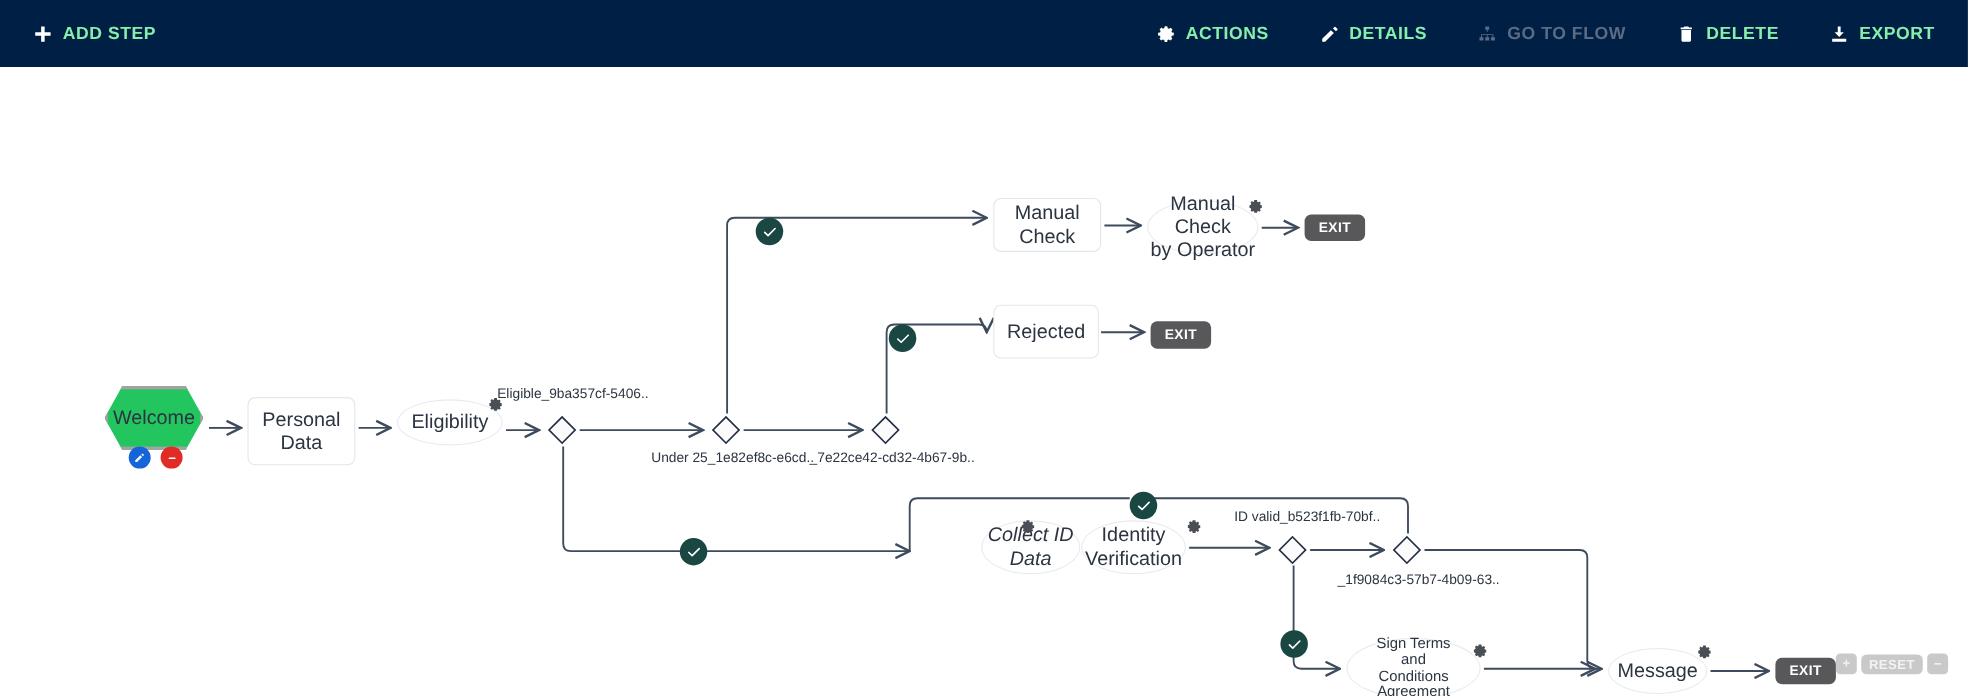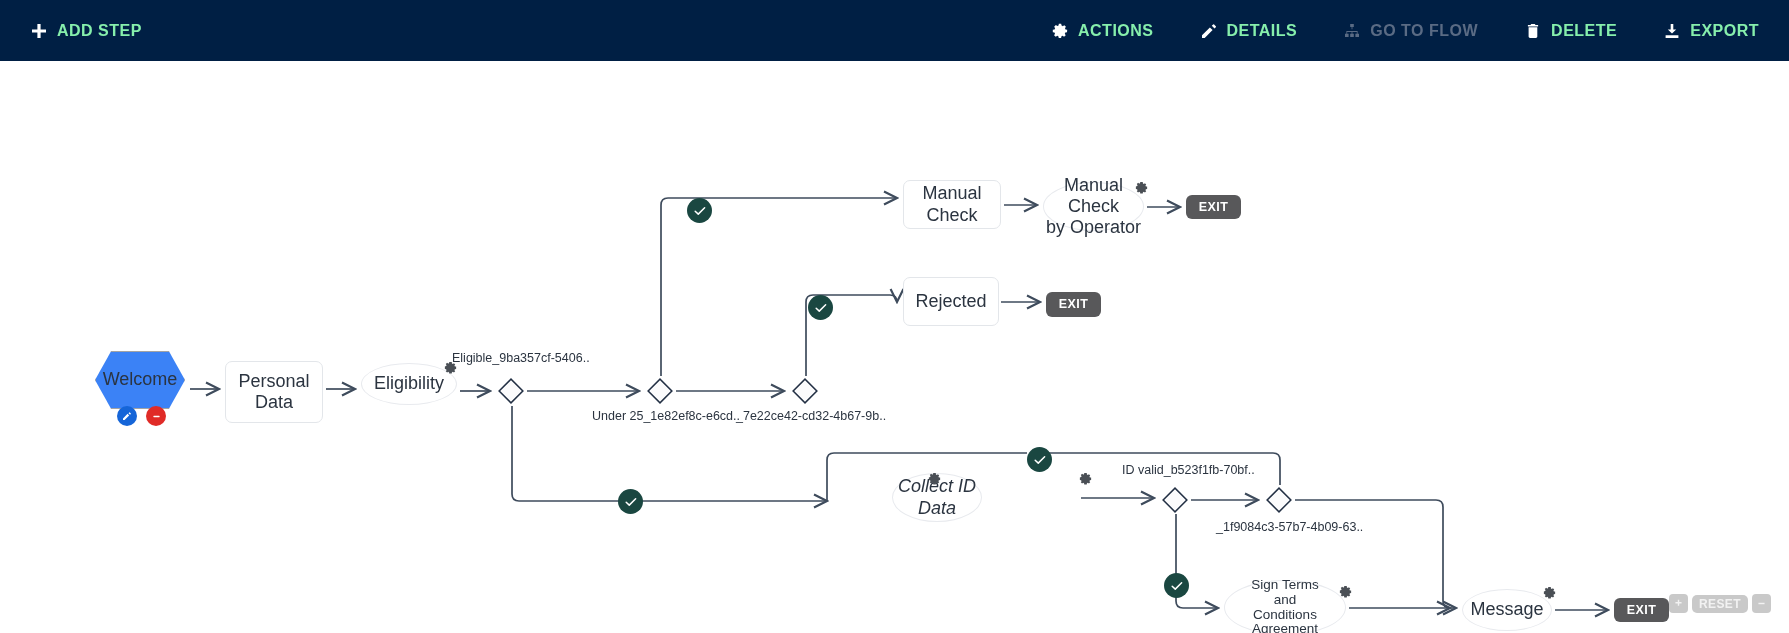--- a/index.html
+++ b/index.html
@@ -46,21 +46,21 @@
     display: flex; align-items: center; justify-content: center;
     text-align: center;
     color: #2b3440;
     font-size: 18px; line-height: 1.18;
     background: #ffffff;
     z-index: 3;
   }
   .n-rect { border: 1px solid #e3e6ea; border-radius: 7px; }
   .n-ellipse { border: 1px solid #e8eaee; border-radius: 50%; }
   .n-hex {
-    background: #3b82f6; border: 1px solid #a3a3a3;
+    background: #22c55e; border: 3px solid #a3a3a3;
     clip-path: polygon(18% 0%, 82% 0%, 100% 50%, 82% 100%, 18% 100%, 0% 50%);
   }
   .n-exit {
     background: #58585a; border-radius: 6px;
     color: #ffffff; font-size: 12.5px; font-weight: bold; letter-spacing: .4px; justify-content: center;
   }
 
   
   .gear {
     position: absolute; width: 15px; height: 15px; z-index: 6; cursor: pointer;
@@ -345,20 +345,24 @@
     <span>Collect ID
 Data</span>
   </div>
   <div class="gear" style="left:927px;top:410px;">
     <svg viewBox="0 0 20 20">
         <path fill="#4a4f55" d="M10 7.2a2.8 2.8 0 1 0 0 5.6 2.8 2.8 0 0 0 0-5.6zm0 4.2a1.4 1.4 0 1 1 0-2.8 1.4 1.4 0 0 1 0 2.8z"></path>
         <path fill="#4a4f55" d="M17.5 8.8l-1.7-.27c-.13-.43-.3-.84-.52-1.22l.97-1.4-1.69-1.69-1.4.97c-.38-.22-.79-.39-1.22-.52L11.67 2.5H8.33l-.27 1.7c-.43.13-.84.3-1.22.52l-1.4-.97-1.69 1.69.97 1.4c-.22.38-.39.79-.52 1.22L2.5 8.8v3.34l1.7.27c.13.43.3.84.52 1.22l-.97 1.4 1.69 1.69 1.4-.97c.38.22.79.39 1.22.52l.27 1.7h3.34l.27-1.7c.43-.13.84-.3 1.22-.52l1.4.97 1.69-1.69-.97-1.4c.22-.38.39-.79.52-1.22l1.7-.27z"></path>
       </svg>
   </div>
 
+  <div class="node n-ellipse" style="left:983px;top:412px;width:95px;height:49px;white-space:pre-line;">
+    <span>Identity
+Verification</span>
+  </div>
   <div class="gear" style="left:1078px;top:410px;">
     <svg viewBox="0 0 20 20">
         <path fill="#4a4f55" d="M10 7.2a2.8 2.8 0 1 0 0 5.6 2.8 2.8 0 0 0 0-5.6zm0 4.2a1.4 1.4 0 1 1 0-2.8 1.4 1.4 0 0 1 0 2.8z"></path>
         <path fill="#4a4f55" d="M17.5 8.8l-1.7-.27c-.13-.43-.3-.84-.52-1.22l.97-1.4-1.69-1.69-1.4.97c-.38-.22-.79-.39-1.22-.52L11.67 2.5H8.33l-.27 1.7c-.43.13-.84.3-1.22.52l-1.4-.97-1.69 1.69.97 1.4c-.22.38-.39.79-.52 1.22L2.5 8.8v3.34l1.7.27c.13.43.3.84.52 1.22l-.97 1.4 1.69 1.69 1.4-.97c.38.22.79.39 1.22.52l.27 1.7h3.34l.27-1.7c.43-.13.84-.3 1.22-.52l1.4.97 1.69-1.69-.97-1.4c.22-.38.39-.79.52-1.22l1.7-.27z"></path>
       </svg>
   </div>
 
   <div class="node n-ellipse" style="left:1224px;top:519px;width:122px;height:55px;white-space:pre-line;font-size:13.5px;line-height:1.1;">
     <span>Sign Terms
 and

